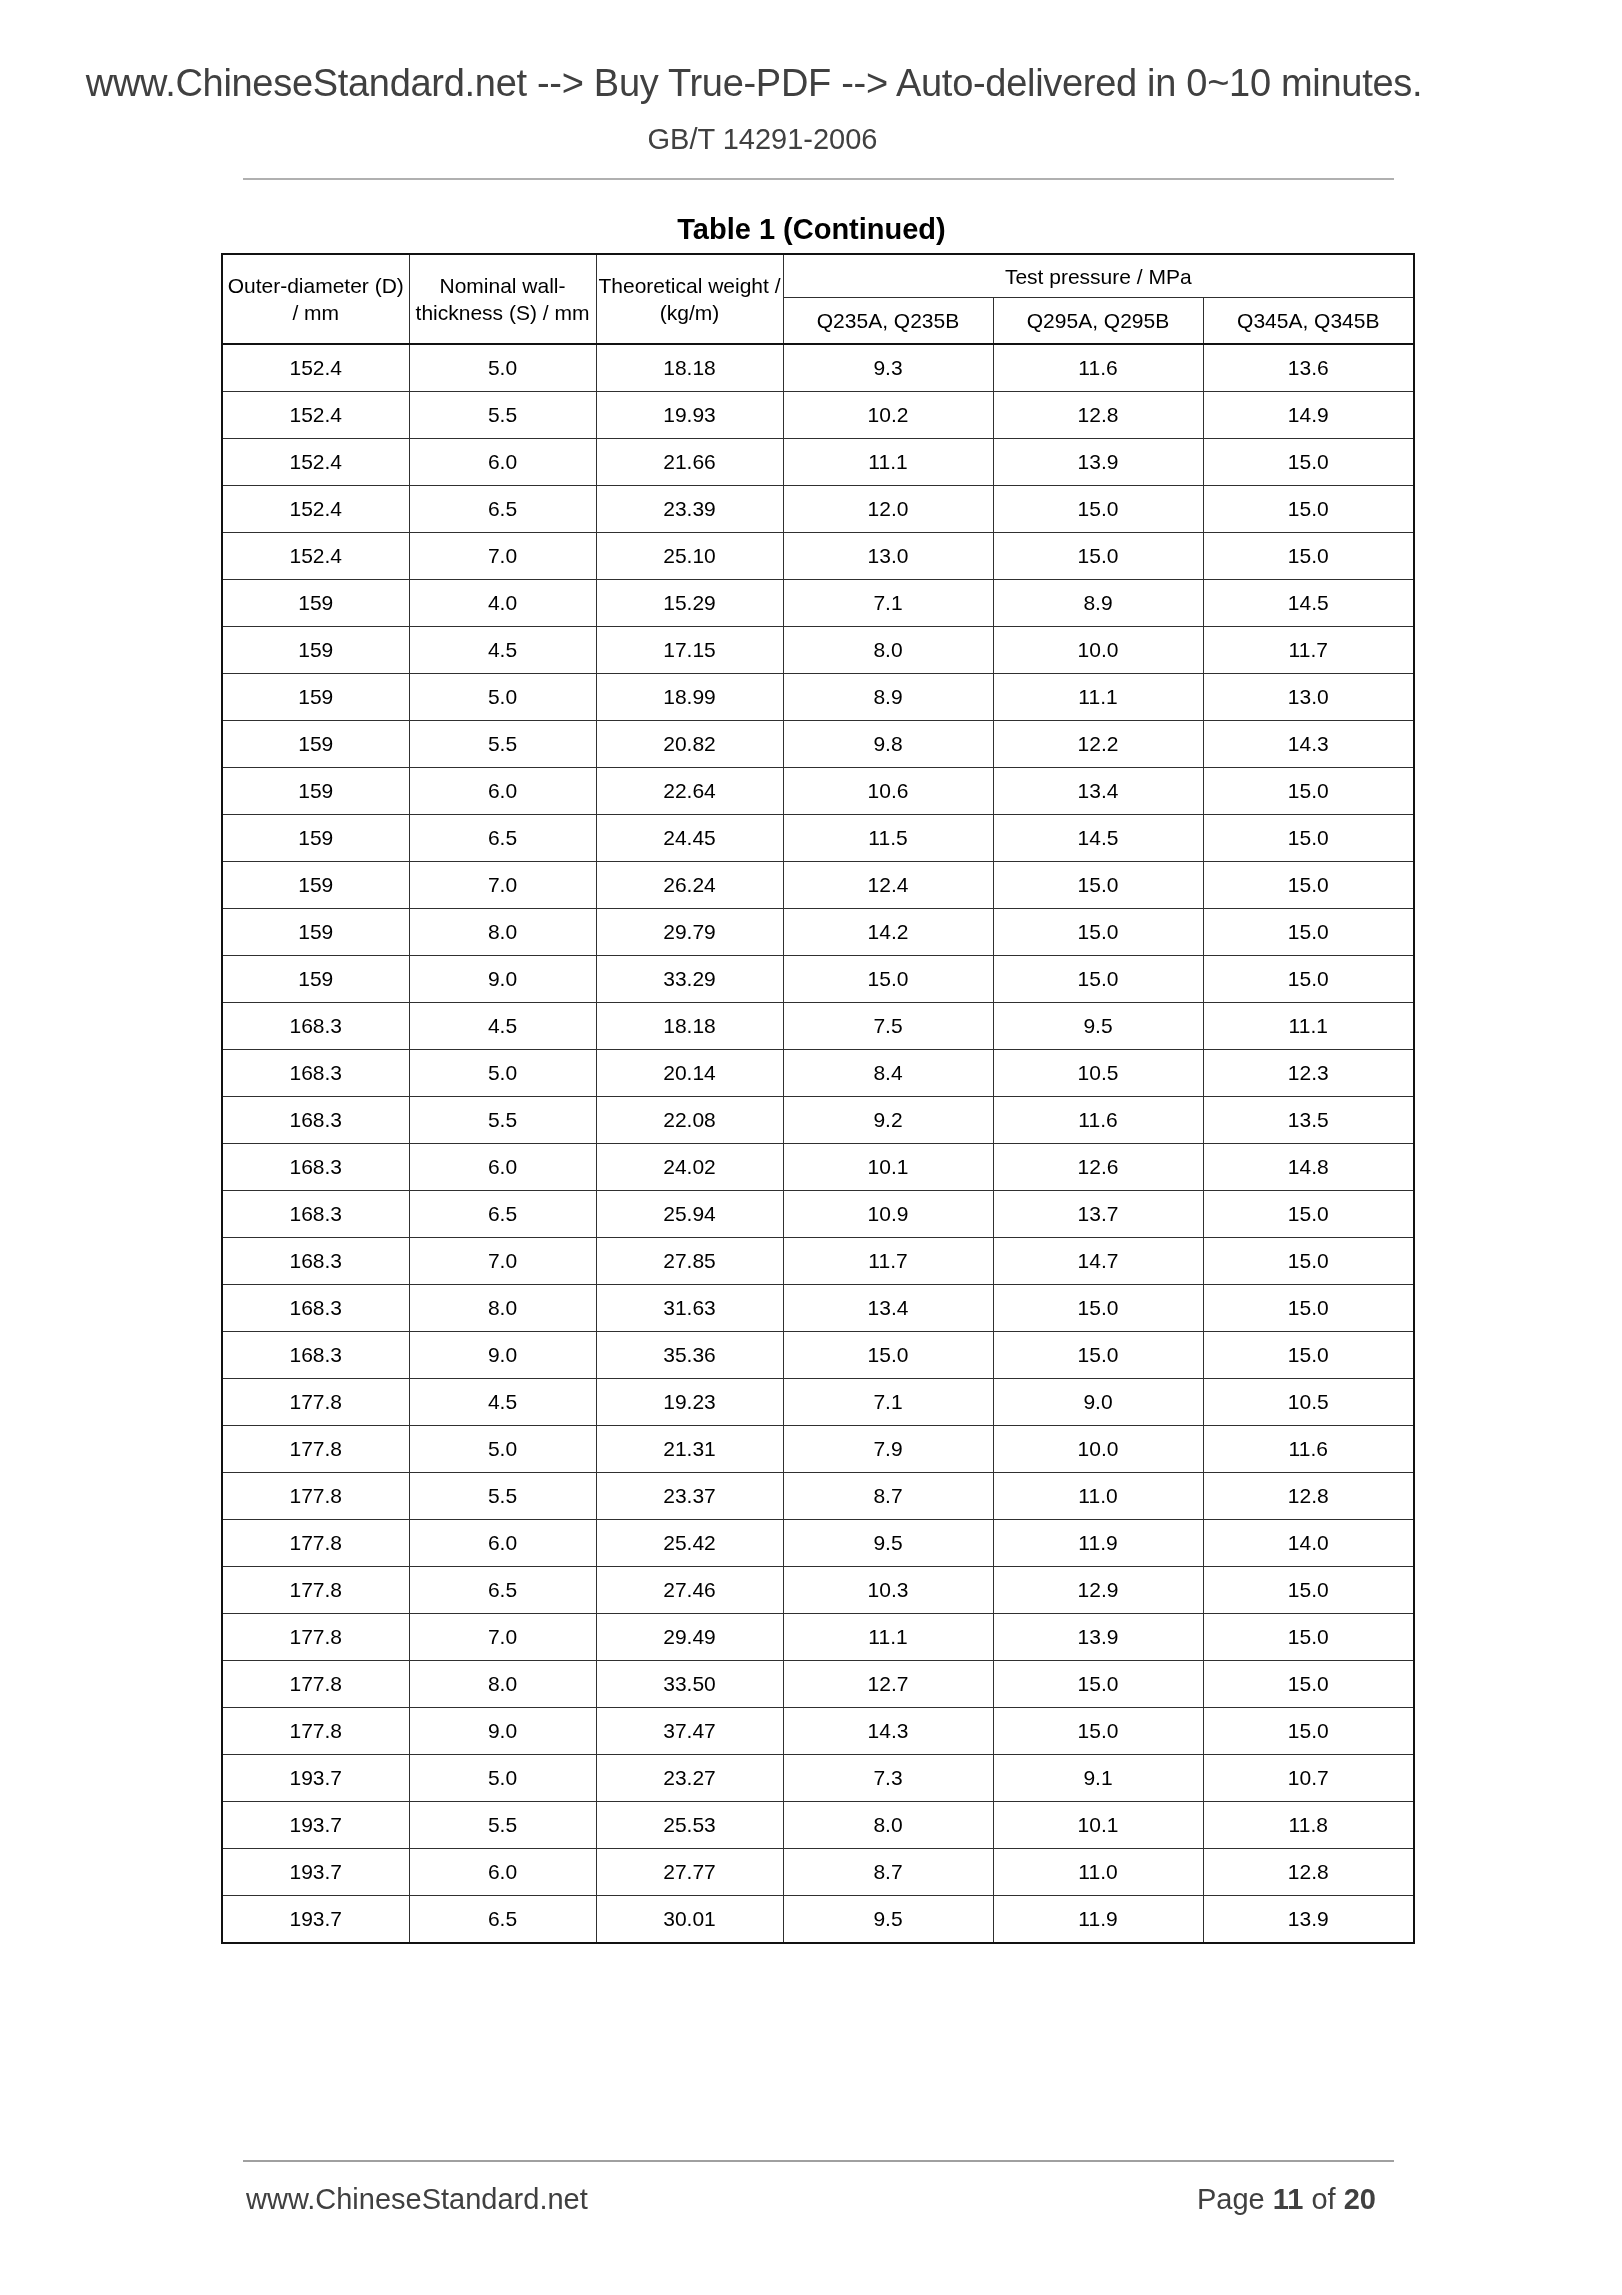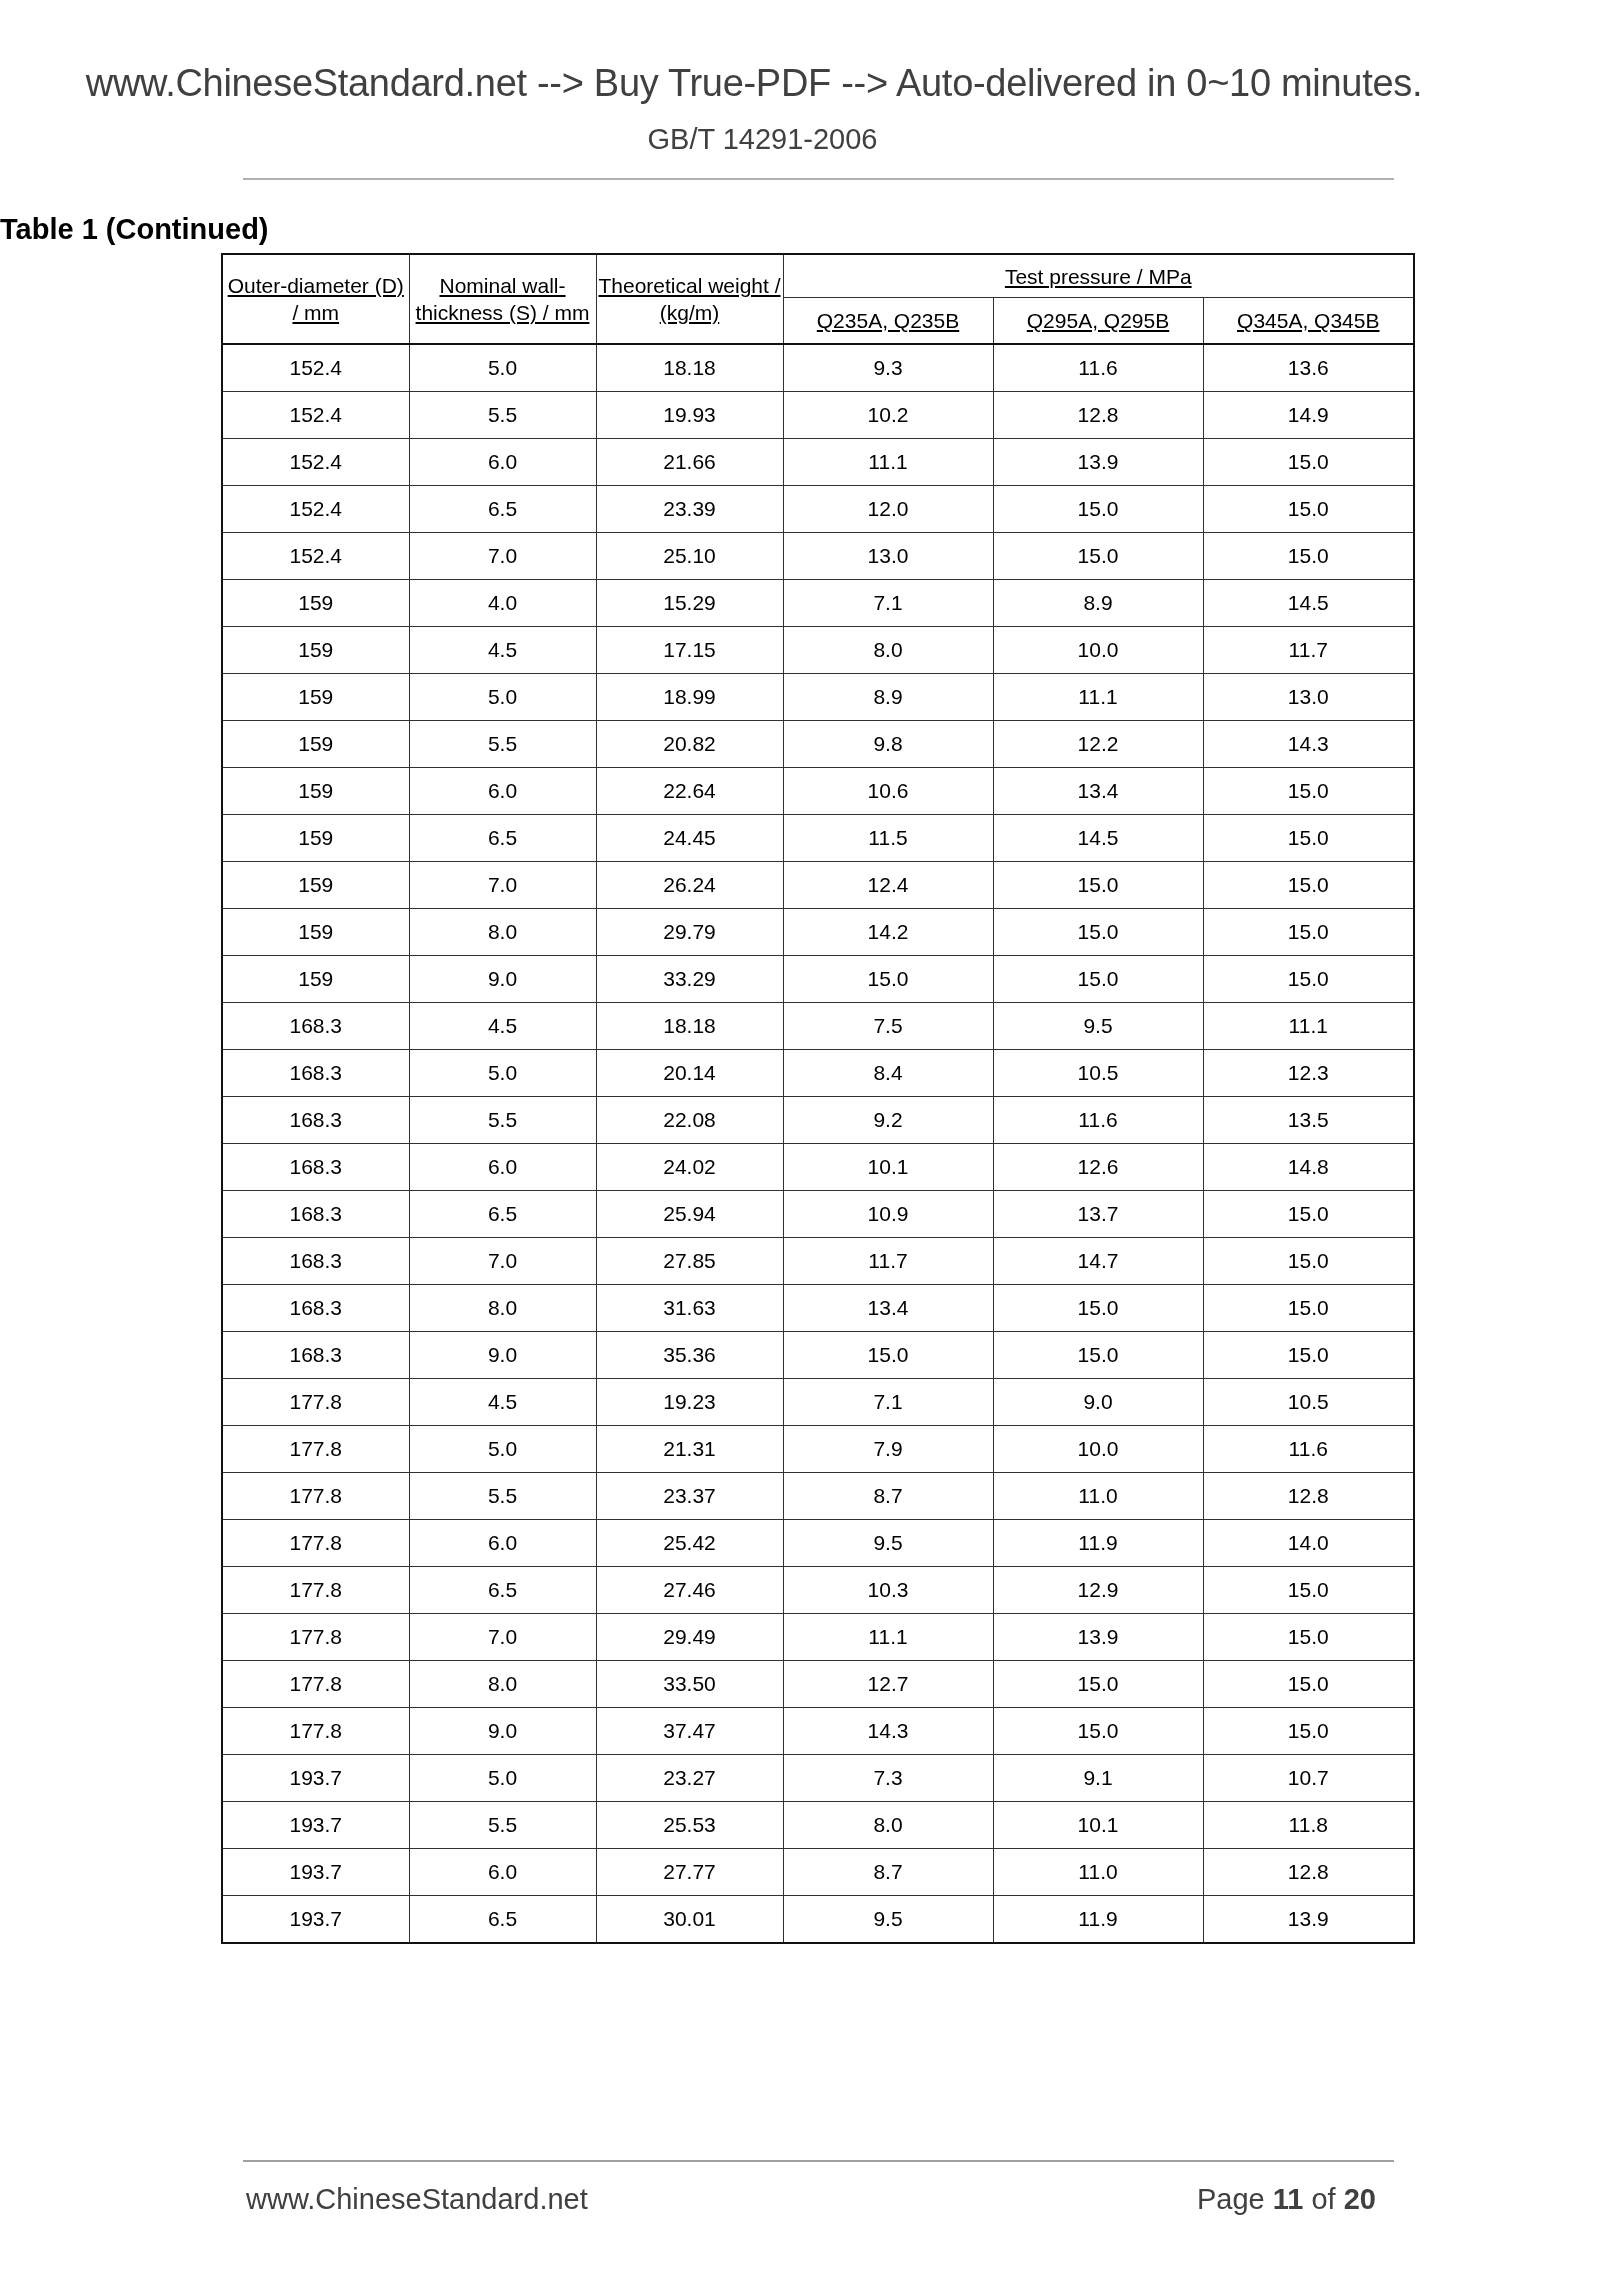--- a/index.html
+++ b/index.html
@@ -12,40 +12,40 @@
     font-size: 38px; color: #404040; letter-spacing: -0.3px;
   }
   .doc-code {
     position: absolute; top: 123px; left: 0; width: 1525px; text-align: center;
     font-size: 29px; color: #404040;
   }
   .rule-top {
     position: absolute; top: 178px; left: 243px; width: 1151px; height: 1.7px; background: #b0b0b0;
   }
   .table-title {
-    position: absolute; top: 213px; left: 0; width: 1623px; 
+    position: absolute; top: 213px; left: 0; width: 1623px; text-align: center;
     font-size: 29px; font-weight: bold; color: #000;
   }
   table.data {
     position: absolute; top: 253px; left: 221px;
     width: 1192px; border-collapse: collapse; table-layout: fixed;
     font-size: 21px;
   }
   table.data col.c1 { width: 187px; }
   table.data col.c2 { width: 187px; }
   table.data col.c3 { width: 187px; }
   table.data col.c4 { width: 210px; }
   table.data col.c5 { width: 210px; }
   table.data col.c6 { width: 211px; }
   table.data th, table.data td {
     border: 0.8px solid #303030; text-align: center; vertical-align: middle;
     padding: 0; font-weight: normal; color: #000;
   }
   table.data { border: 2.5px solid #111; }
-  table.data thead th { line-height: 27px; font-size: 21px; text-decoration: underline; }
+  table.data thead th { line-height: 27px; font-size: 21px; }
   table.data thead tr.h1 th { height: 42px; }
   table.data thead tr.h2 th { height: 45px; }
   table.data thead tr.h2 th, table.data thead th.rowspan { border-bottom: 2.5px solid #111; }
   table.data tbody td { height: 46px; }
   .rule-bottom {
     position: absolute; top: 2160px; left: 243px; width: 1151px; height: 1.7px; background: #a0a0a0;
   }
   .footer-link {
     position: absolute; top: 2183px; left: 246px; font-size: 29px; color: #404040;
     text-underline-offset: 5px;

